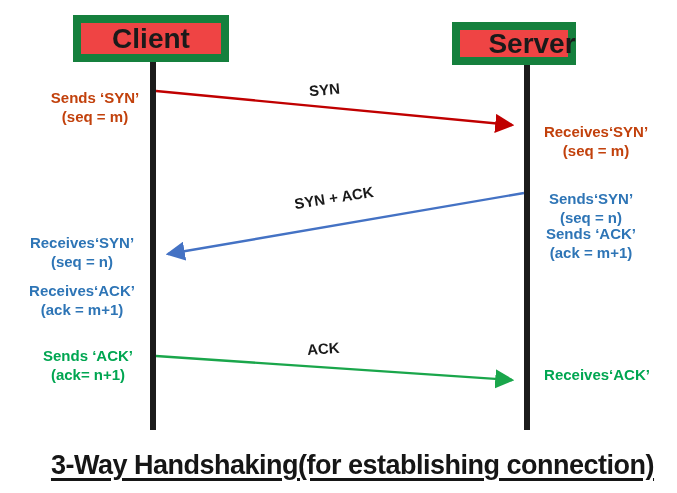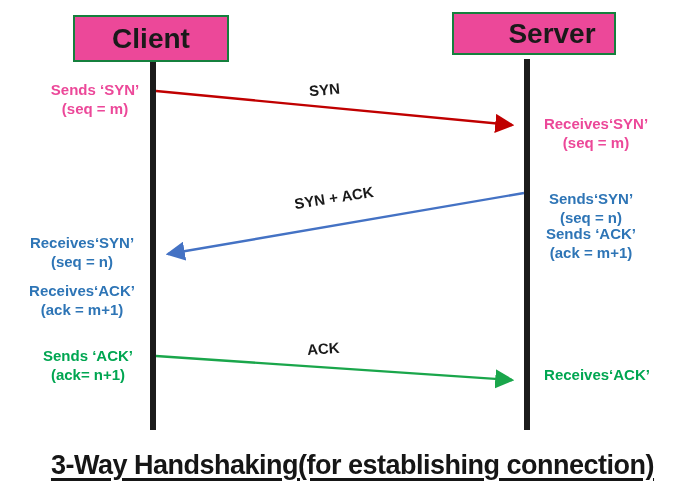--- a/index.html
+++ b/index.html
@@ -9,32 +9,32 @@
   .canvas {
     position: relative;
     width: 677px;
     height: 493px;
     background: #ffffff;
     overflow: hidden;
   }
 
   .actor-box {
     position: absolute;
-    background: #ec4899;
-    border: 2px solid #15803d;
+    background: #ef4444;
+    border: 8px solid #15803d;
     display: flex;
     align-items: center;
     justify-content: center;
     font-weight: bold;
     font-size: 28px;
     color: #1a1a1a;
     z-index: 3;
   }
   .client-box { left: 73px; top: 15px; width: 156px; height: 47px; }
-  .server-box { left: 452px; top: 12px; width: 164px; height: 43px; padding-left: 36px; }
+  .server-box { left: 452px; top: 22px; width: 124px; height: 43px; padding-left: 36px; }
 
   .lifeline {
     position: absolute;
     width: 6px;
     background: #1b1b1b;
     z-index: 1;
   }
   .client-lifeline { left: 150px; top: 60px; height: 370px; }
   .server-lifeline { left: 524px; top: 59px; height: 371px; }
 
@@ -49,21 +49,21 @@
   .ann {
     position: absolute;
     font-weight: bold;
     font-size: 15px;
     line-height: 19px;
     text-align: center;
     width: 124px;
     z-index: 4;
     white-space: nowrap;
   }
-  .ann-red   { color: #ec4899; }
+  .ann-red   { color: #c2410c; margin-top: 8px; }
   .ann-blue  { color: #2e75b6; }
   .ann-green { color: #00a651; }
 
   .msg-label {
     position: absolute;
     font-weight: bold;
     font-size: 15px;
     color: #1a1a1a;
     z-index: 4;
     white-space: nowrap;

